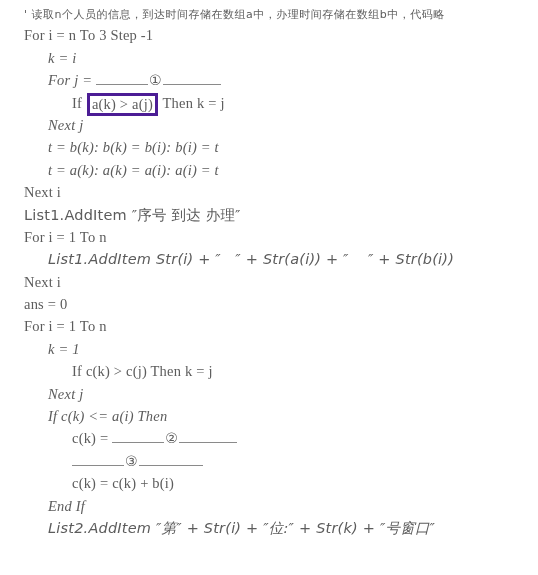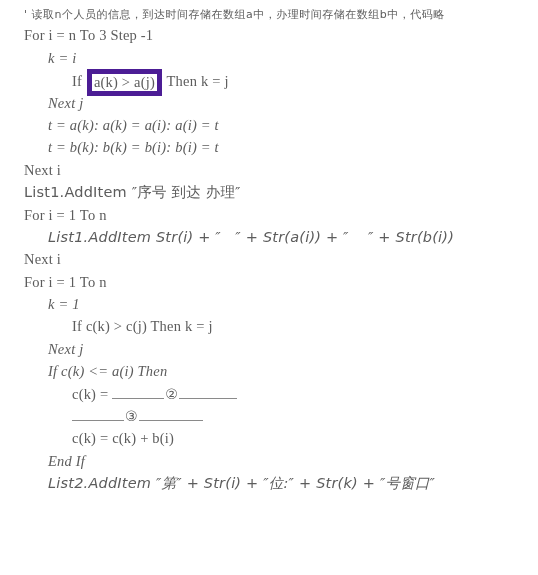--- a/index.html
+++ b/index.html
@@ -35,21 +35,21 @@
     font-size: 14px;
     letter-spacing: 0.4px;
   }
   .cjk {
     font-family: "DejaVu Sans", "Liberation Sans", sans-serif;
     font-size: 11px;
     letter-spacing: 0.5px;
   }
   .boxed-expr {
     display: inline-block;
-    border: 5px solid #4c1d95;
+    border: 3px solid #4c1d95;
     padding: 0px 2px;
     line-height: 17px;
     margin: 0 1px;
     vertical-align: middle;
   }
   .blank {
     display: inline-block;
     vertical-align: baseline;
     white-space: nowrap;
   }
@@ -74,29 +74,31 @@
     font-family: "DejaVu Sans", "Liberation Sans", sans-serif;
   }
 </style>
 </head>
 <body>
 
 <div id="code-listing">
     <div class="code-line ind-0"><span class="comment-line cjk quote">' 读取n个人员的信息，到达时间存储在数组a中，办理时间存储在数组b中，代码略</span></div>
     <div class="code-line ind-0"><span>For i = n To 3 Step -1</span></div>
     <div class="code-line ind-1"><span>k = i</span></div>
+    <div class="code-line ind-1"><span>For j = </span><span class="blank"><span class="blank-rule rule-l"></span><span class="circnum">①</span><span class="blank-rule rule-r"></span></span><span></span></div>
     <div class="code-line ind-2"><span>If </span><span class="boxed-expr">a(k) &gt; a(j)</span><span> Then k = j</span></div>
     <div class="code-line ind-1"><span>Next j</span></div>
+    <div class="code-line ind-1"><span>t = b(k): b(k) = b(i): b(i) = t</span></div>
     <div class="code-line ind-1"><span>t = a(k): a(k) = a(i): a(i) = t</span></div>
-    <div class="code-line ind-1"><span>t = b(k): b(k) = b(i): b(i) = t</span></div>
     <div class="code-line ind-0"><span>Next i</span></div>
     <div class="code-line ind-0"><span class="quote">List1.AddItem ″序号 到达 办理″</span></div>
     <div class="code-line ind-0"><span>For i = 1 To n</span></div>
     <div class="code-line ind-1"><span class="quote">List1.AddItem Str(i) + ″   ″ + Str(a(i)) + ″    ″ + Str(b(i))</span></div>
     <div class="code-line ind-0"><span>Next i</span></div>
+    <div class="code-line ind-0"><span>ans = 0</span></div>
     <div class="code-line ind-0"><span>For i = 1 To n</span></div>
     <div class="code-line ind-1"><span>k = 1</span></div>
     <div class="code-line ind-2"><span>If c(k) &gt; c(j) Then k = j</span></div>
     <div class="code-line ind-1"><span>Next j</span></div>
     <div class="code-line ind-1"><span>If c(k) &lt;= a(i) Then</span></div>
     <div class="code-line ind-2"><span>c(k) = </span><span class="blank"><span class="blank-rule rule-l"></span><span class="circnum">②</span><span class="blank-rule rule-r"></span></span><span></span></div>
     <div class="code-line ind-2"><span></span><span class="blank"><span class="blank-rule rule-l3"></span><span class="circnum">③</span><span class="blank-rule rule-r3"></span></span><span></span></div>
     <div class="code-line ind-2"><span>c(k) = c(k) + b(i)</span></div>
     <div class="code-line ind-1"><span>End If</span></div>
     <div class="code-line ind-1"><span class="quote">List2.AddItem ″第″ + Str(i) + ″位:″ + Str(k) + ″号窗口″</span></div>

